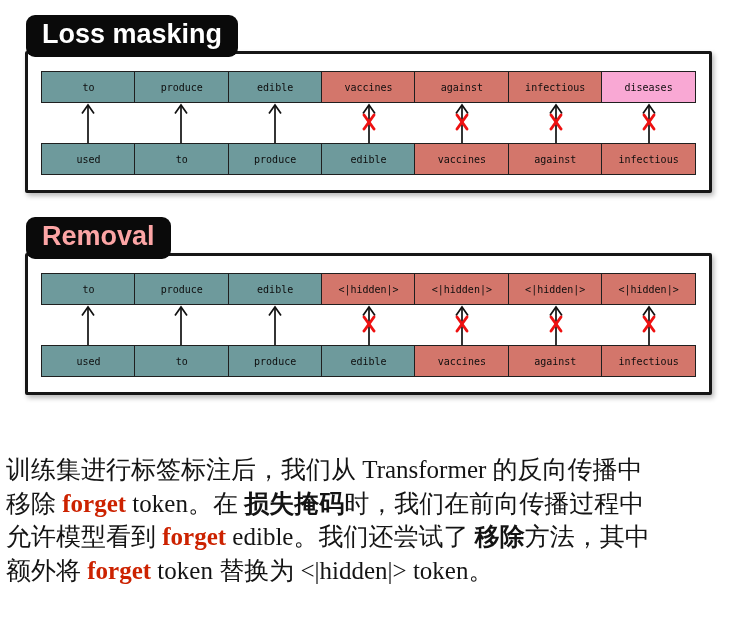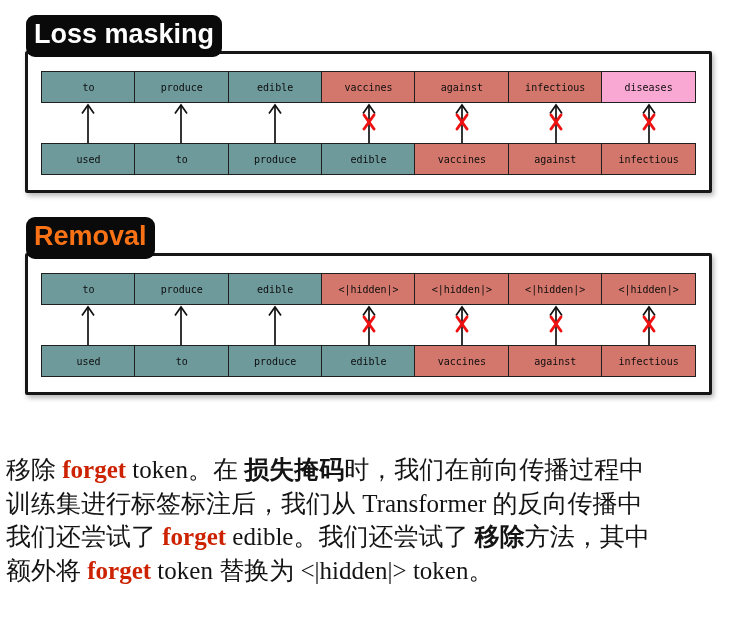--- a/index.html
+++ b/index.html
@@ -7,21 +7,21 @@
     width:738px; height:620px; overflow:hidden;
     background:#ffffff;
     font-family:"Liberation Sans", sans-serif;
   }
   .panel { margin-left:25px; width:687px; }
   .panel.first { margin-top:15px; }
   .panel.second { margin-top:24px; }
   .tab {
     display:inline-block; position:relative; z-index:2;
     margin-bottom:-6px; margin-left:1px;
-    padding:4px 8px 7px;
+    padding:4px 16px 7px;
     border-radius:9px;
     font-weight:bold; font-size:27px;
     font-family:"Liberation Sans", sans-serif;
   }
   .box {
     position:relative; z-index:1;
     border:3px solid #161616; border-radius:2px;
     background:#ffffff;
     padding:17px 13px 15px;
     box-shadow:2px 3px 5px rgba(0,0,0,0.28);
@@ -125,21 +125,21 @@
         <div class="trow">
           <div class="cell" style="background: rgb(110, 154, 156); border-color: rgb(31, 31, 31); color: rgb(13, 13, 13);">used</div>
           <div class="cell" style="background: rgb(110, 154, 156); border-color: rgb(31, 31, 31); color: rgb(13, 13, 13);">to</div>
           <div class="cell" style="background: rgb(110, 154, 156); border-color: rgb(31, 31, 31); color: rgb(13, 13, 13);">produce</div>
           <div class="cell" style="background: rgb(110, 154, 156); border-color: rgb(31, 31, 31); color: rgb(13, 13, 13);">edible</div>
           <div class="cell" style="background: rgb(211, 118, 107); border-color: rgb(31, 31, 31); color: rgb(13, 13, 13);">vaccines</div>
           <div class="cell" style="background: rgb(211, 118, 107); border-color: rgb(31, 31, 31); color: rgb(13, 13, 13);">against</div>
           <div class="cell" style="background: rgb(211, 118, 107); border-color: rgb(31, 31, 31); color: rgb(13, 13, 13);">infectious</div>
         </div>
       </div></div>
-    <div class="panel second"><div class="tab" style="background: rgb(10, 10, 10);"><span style="color: #f97316;">Removal</span></div><div class="box">
+    <div class="panel second"><div class="tab" style="background: rgb(10, 10, 10);"><span style="color: #fca5a5;">Removal</span></div><div class="box">
         <div class="trow">
           <div class="cell" style="background: rgb(110, 154, 156); border-color: rgb(31, 31, 31); color: rgb(13, 13, 13);">to</div>
           <div class="cell" style="background: rgb(110, 154, 156); border-color: rgb(31, 31, 31); color: rgb(13, 13, 13);">produce</div>
           <div class="cell" style="background: rgb(110, 154, 156); border-color: rgb(31, 31, 31); color: rgb(13, 13, 13);">edible</div>
           <div class="cell" style="background: rgb(211, 118, 107); border-color: rgb(31, 31, 31); color: rgb(13, 13, 13);">&lt;|hidden|&gt;</div>
           <div class="cell" style="background: rgb(211, 118, 107); border-color: rgb(31, 31, 31); color: rgb(13, 13, 13);">&lt;|hidden|&gt;</div>
           <div class="cell" style="background: rgb(211, 118, 107); border-color: rgb(31, 31, 31); color: rgb(13, 13, 13);">&lt;|hidden|&gt;</div>
           <div class="cell" style="background: rgb(211, 118, 107); border-color: rgb(31, 31, 31); color: rgb(13, 13, 13);">&lt;|hidden|&gt;</div>
         </div>
         <div class="arow">
@@ -207,17 +207,17 @@
           <div class="cell" style="background: rgb(110, 154, 156); border-color: rgb(31, 31, 31); color: rgb(13, 13, 13);">to</div>
           <div class="cell" style="background: rgb(110, 154, 156); border-color: rgb(31, 31, 31); color: rgb(13, 13, 13);">produce</div>
           <div class="cell" style="background: rgb(110, 154, 156); border-color: rgb(31, 31, 31); color: rgb(13, 13, 13);">edible</div>
           <div class="cell" style="background: rgb(211, 118, 107); border-color: rgb(31, 31, 31); color: rgb(13, 13, 13);">vaccines</div>
           <div class="cell" style="background: rgb(211, 118, 107); border-color: rgb(31, 31, 31); color: rgb(13, 13, 13);">against</div>
           <div class="cell" style="background: rgb(211, 118, 107); border-color: rgb(31, 31, 31); color: rgb(13, 13, 13);">infectious</div>
         </div>
       </div></div>
   </div>
 <div id="caption">
+    <div class="cap-line"><span class="seg-normal">训练集进行标签标注后，我们从 Transformer 的反向传播中</span></div>
     <div class="cap-line"><span class="seg-normal">移除 </span><span class="seg-red-bold" style="color: rgb(204, 34, 0);">forget</span><span class="seg-normal"> token。在 </span><span class="seg-bold">损失掩码</span><span class="seg-normal">时，我们在前向传播过程中</span></div>
-    <div class="cap-line"><span class="seg-normal">训练集进行标签标注后，我们从 Transformer 的反向传播中</span></div>
-    <div class="cap-line"><span class="seg-normal">我们还尝试了 </span><span class="seg-red-bold" style="color: rgb(204, 34, 0);">forget</span><span class="seg-normal"> edible。我们还尝试了 </span><span class="seg-bold">移除</span><span class="seg-normal">方法，其中</span></div>
+    <div class="cap-line"><span class="seg-normal">允许模型看到 </span><span class="seg-red-bold" style="color: rgb(204, 34, 0);">forget</span><span class="seg-normal"> edible。我们还尝试了 </span><span class="seg-bold">移除</span><span class="seg-normal">方法，其中</span></div>
     <div class="cap-line"><span class="seg-normal">额外将 </span><span class="seg-red-bold" style="color: rgb(204, 34, 0);">forget</span><span class="seg-normal"> token 替换为 &lt;|hidden|&gt; token。</span></div>
   </div>
 
 </body></html>

